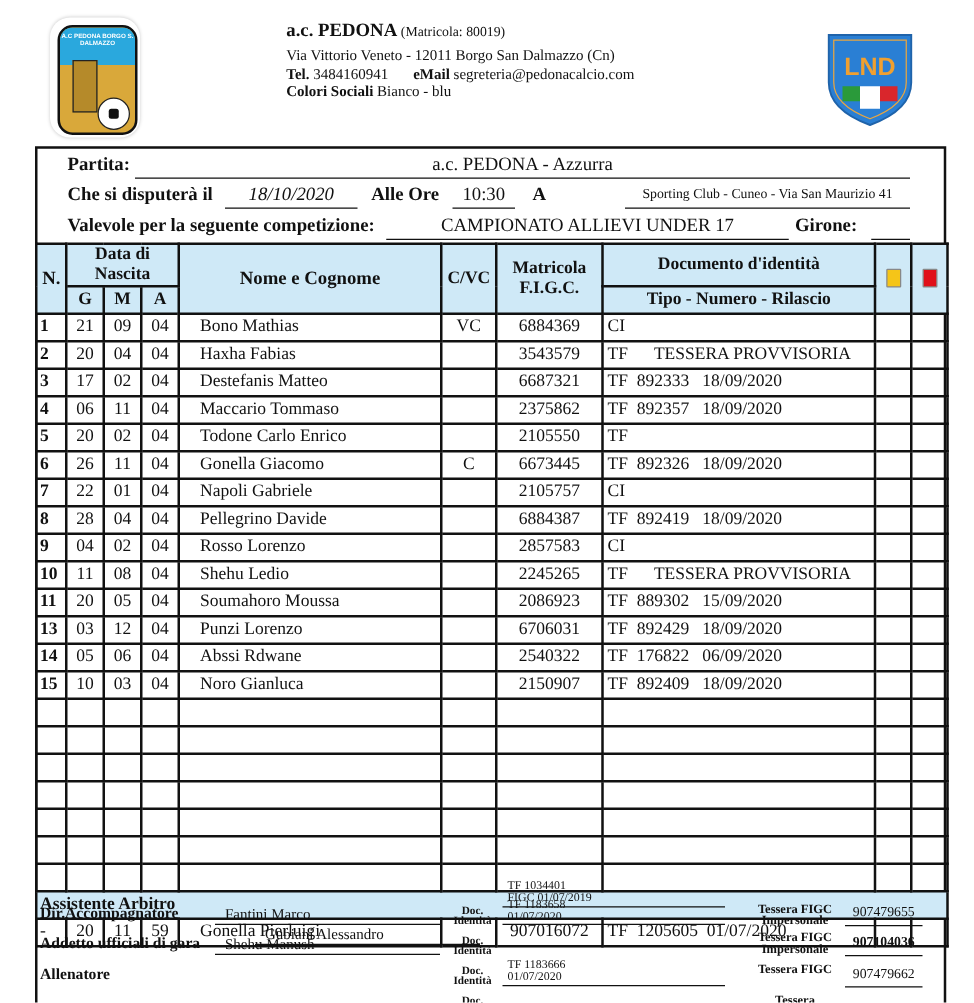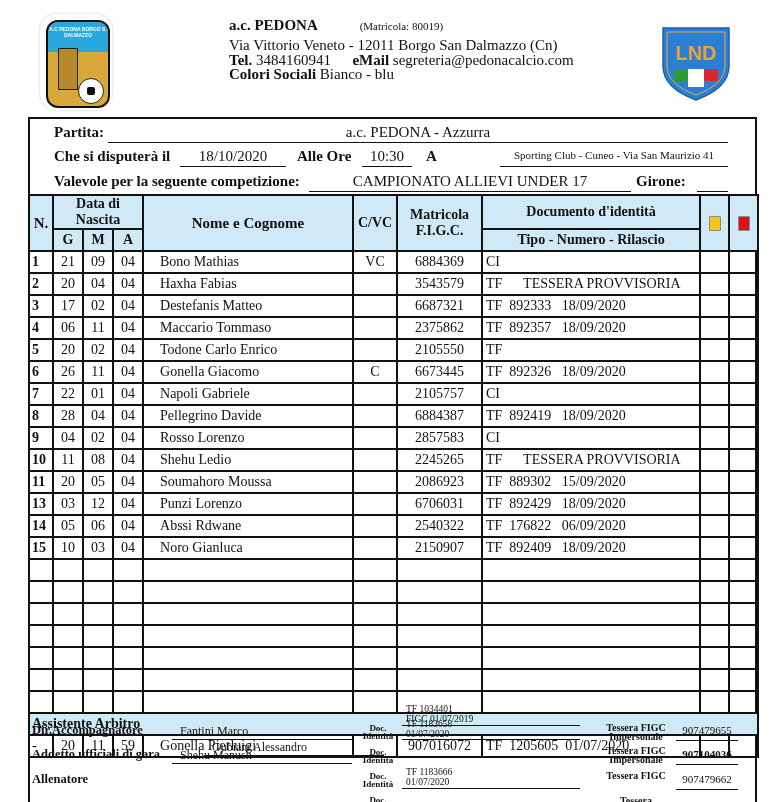--- a/index.html
+++ b/index.html
@@ -9,22 +9,22 @@
   
   .logo-left { left:40px; top:14px; width:72px; height:96px; border-radius:16px; background:#fff; box-shadow:0 0 3px #ccc; }
   .logo-left .inner { position:absolute; left:6px; top:6px; width:60px; height:84px; border-radius:12px; border:2px solid #111; overflow:hidden; background:#d9a83a; }
   .logo-left .sky { position:absolute; left:0; top:0; width:60px; height:30px; background:#2aa8dd; }
   .logo-left .txt { position:absolute; left:0; top:4px; width:60px; text-align:center; font-family:"Liberation Sans", sans-serif; font-size:5px; font-weight:bold; color:#fff; line-height:6px; }
   .logo-left .tower { position:absolute; left:10px; top:26px; width:18px; height:40px; background:#b58a2a; border:1px solid #222; }
   .logo-left .ball { position:absolute; left:30px; top:56px; width:24px; height:24px; border-radius:50%; background:#fff; border:1px solid #222; }
   .logo-left .ball:after { content:""; position:absolute; left:8px; top:8px; width:8px; height:8px; background:#111; border-radius:2px; }
 
   .club-name { left:229px; top:17px; font-size:15px; font-weight:bold; }
-  .club-name .mat { font-size:11px; font-weight:normal;margin-left:39px; }
-  .club-line { left:229px; font-size:15px;text-align:right; }
+  .club-name .mat { font-size:11px; font-weight:normal; }
+  .club-line { left:229px; font-size:12px;text-align:right; }
 
   .logo-right { left:659px; top:20px; width:74px; height:82px; }
 
   
   .frame { left:28px; top:117px; width:729px; height:700px; border:2px solid #111; box-sizing:border-box; }
 
   .lbl { font-weight:bold; font-size:15px; }
   .uline { border-bottom:1.5px solid #111; font-size:15px; text-align:center; }
 
   
@@ -87,21 +87,21 @@
     <rect x="45" y="49" width="14" height="12" fill="#d9262c"></rect>
   </svg>
 </div>
 
 <div class="abs frame"></div>
 
 <div class="abs lbl" style="left:54px; top:124px;">Partita:</div>
 <div class="abs uline" style="left:108px; top:124px; width:620px; height:18px;">a.c. PEDONA - Azzurra</div>
 
 <div class="abs lbl" style="left:54px; top:148px;">Che si disputerà il</div>
-<div class="abs uline" style="left:180px; top:148px; width:106px; height:18px;">18/10/2020</div>
+<div class="abs uline" style="left:180px; top:148px; width:106px; height:18px;font-style:italic;">18/10/2020</div>
 <div class="abs lbl" style="left:297px; top:148px;">Alle Ore</div>
 <div class="abs uline" style="left:362px; top:148px; width:50px; height:18px;">10:30</div>
 <div class="abs lbl" style="left:426px; top:148px;">A</div>
 <div class="abs uline" style="left:500px; top:148px; width:228px; height:18px; font-size:11px; line-height:14px;">Sporting Club - Cuneo - Via San Maurizio 41</div>
 
 <div class="abs lbl" style="left:54px; top:173px;">Valevole per la seguente competizione:</div>
 <div class="abs uline" style="left:309px; top:173px; width:322px; height:18px;">CAMPIONATO ALLIEVI UNDER 17</div>
 <div class="abs lbl" style="left:636px; top:173px;">Girone:</div>
 <div class="abs uline" style="left:697px; top:173px; width:31px; height:18px;"></div>
 

